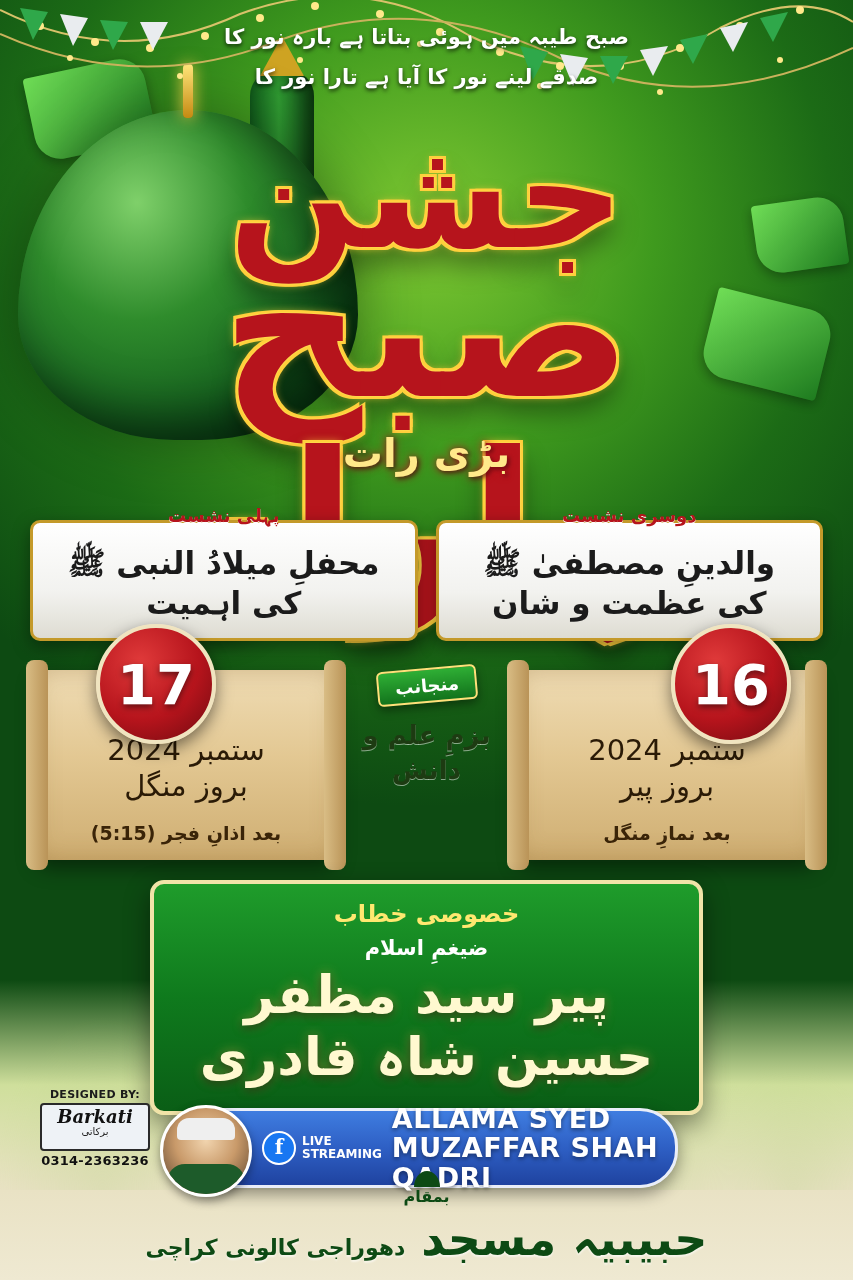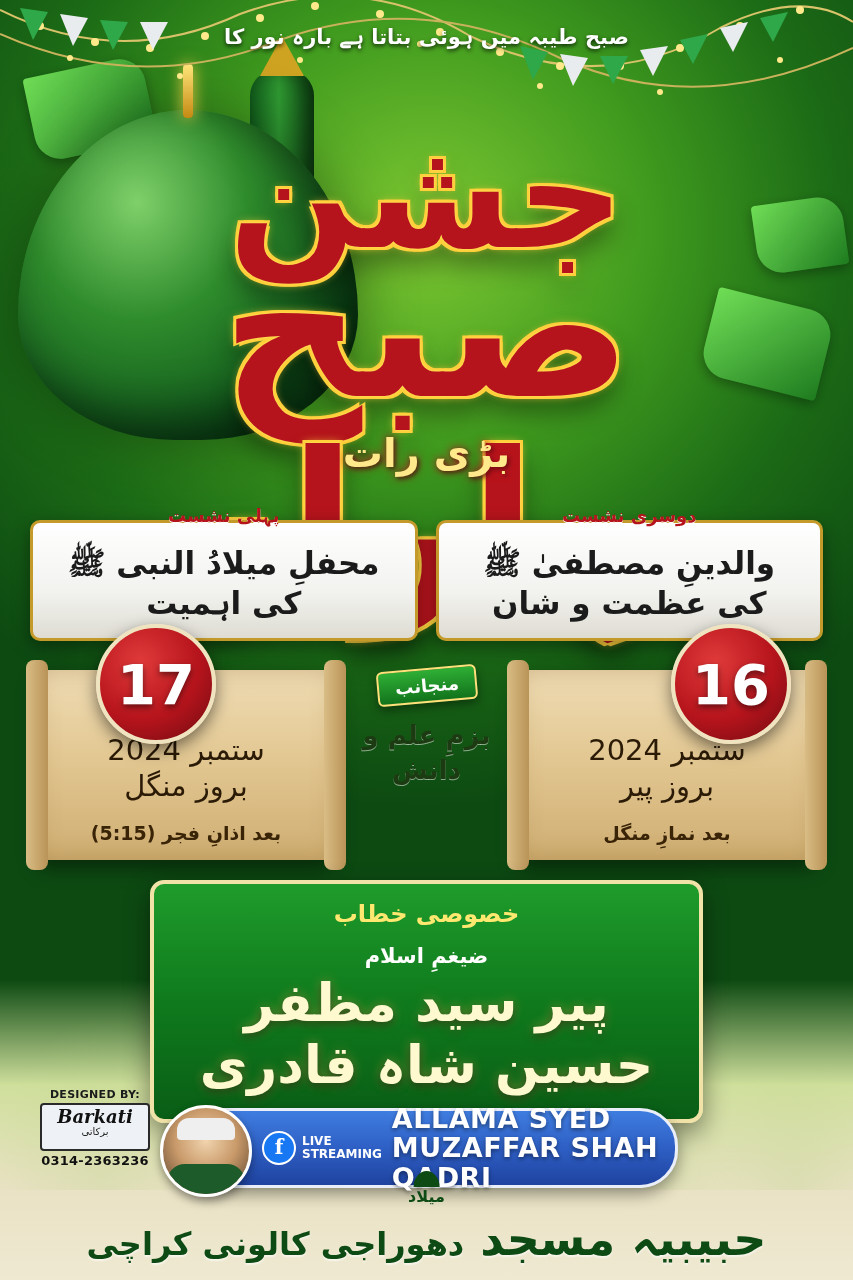--- a/index.html
+++ b/index.html
@@ -301,21 +301,21 @@
     border: 4px solid #f1e3a8;
     border-radius: 14px;
     padding: 16px 14px 22px;
     text-align: center;
     box-shadow: 0 10px 26px rgba(0,0,0,.45);
   }
   .speaker-panel .khitab {
     color: #ffe870;
     font-size: 24px;
     font-weight: bold;
-    margin-bottom: 16px;
+    margin-bottom: 8px;
   }
   .speaker-panel .zeegham {
     color: #ffffff;
     font-size: 21px;
     font-weight: bold;
     margin-bottom: 4px;
   }
   .speaker-panel .sname {
     color: #fff9d0;
     font-size: 52px;
@@ -443,21 +443,21 @@
     position: absolute;
     left: 0; right: 0;
     bottom: 14px;
     text-align: center;
     color: #0d4a14;
     font-size: 46px;
     font-weight: bold;
     text-shadow: 0 2px 2px rgba(255,255,255,.6);
   }
   .venue .small {
-    font-size: 32px;
+    font-size: 22px;
   }
   .venue-crest {
     position: absolute;
     left: 50%;
     transform: translateX(-50%);
     bottom: 74px;
     color: #0d4a14;
     font-size: 16px;
     font-weight: bold;
     text-align: center;
@@ -524,20 +524,21 @@
         <polygon points="640,50 668,46 653,76" fill="#e9ecef"></polygon>
         <polygon points="680,40 708,34 693,64" fill="#2fa84a"></polygon>
         <polygon points="720,28 748,22 733,52" fill="#e9ecef"></polygon>
         <polygon points="760,18 788,12 773,42" fill="#2fa84a"></polygon>
       </g>
     </svg>
   </div>
 
   <div class="couplet">
     <div>صبح طیبہ میں ہوئی بتاتا ہے بارہ نور کا</div>
+    <div>صدقے لینے نور کا آیا ہے تارا نور کا</div>
   </div>
 
   <div class="main-title">
     <span>جشن</span>
     <span class="line2">صبح بہاراں</span>
   </div>
 
   <div class="subtitle-big">بڑی رات</div>
 
   <div class="sessions">
@@ -602,21 +603,21 @@
       <div>STREAMING</div>
     </div>
     <div class="speaker-line">
       <div>ALLAMA SYED</div>
       <div>MUZAFFAR SHAH QADRI</div>
     </div>
   </div>
 
   <div class="venue-crest">
     <span class="dome-ic"></span>
-    <span>میلاد</span>
+    <span>بمقام</span>
   </div>
 
   <div class="venue">
     <span>حبیبیہ مسجد</span>
     <span class="small">دھوراجی کالونی کراچی</span>
   </div>
 
 </div>
 
 </body></html>

